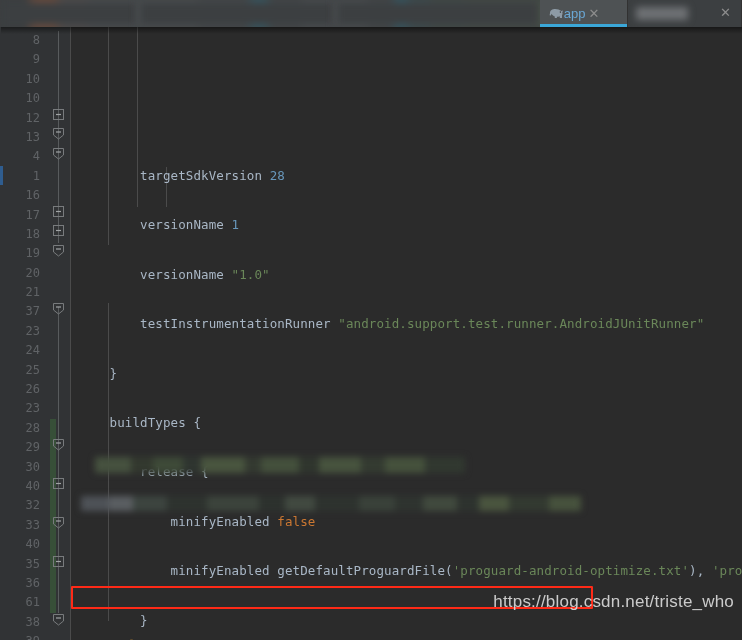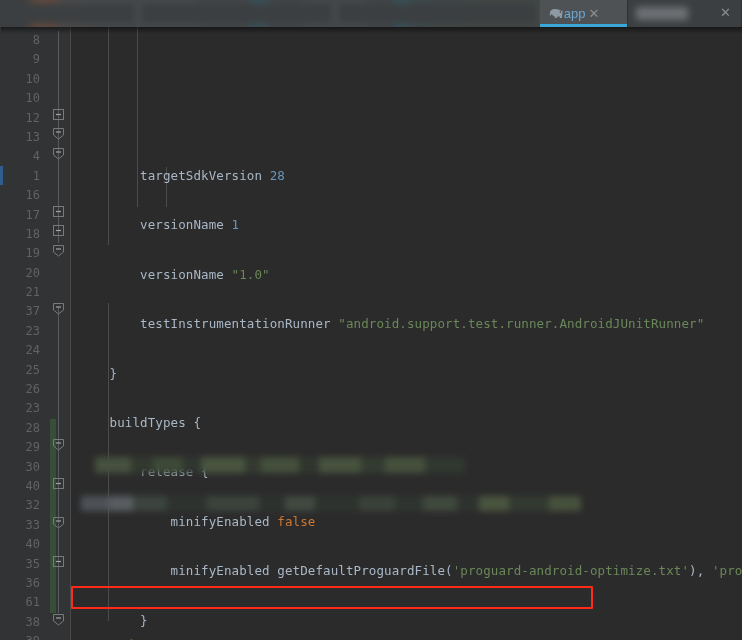--- a/index.html
+++ b/index.html
@@ -451,13 +451,14 @@
         <path d="M6.5 0.8 C3.6 0.8 1.6 2.8 1.6 5.3 C1.6 7.2 2.9 8.4 3.6 9.6 L9.4 9.6
                  C10.1 8.4 11.4 7.2 11.4 5.3 C11.4 2.8 9.4 0.8 6.5 0.8 Z" fill="#f0a732"></path>
         <rect x="3.8" y="10.4" width="5.4" height="1.6" fill="#c9c9c9"></rect>
         <rect x="4.2" y="12.6" width="4.6" height="1.5" fill="#c9c9c9"></rect>
       </svg>
     </div>
 
     <div class="topshadow" style="left:-70px"></div>
   </div>
 
+  <div class="watermark">https://blog.csdn.net/triste_who</div>
 </div>
 
 </body></html>

